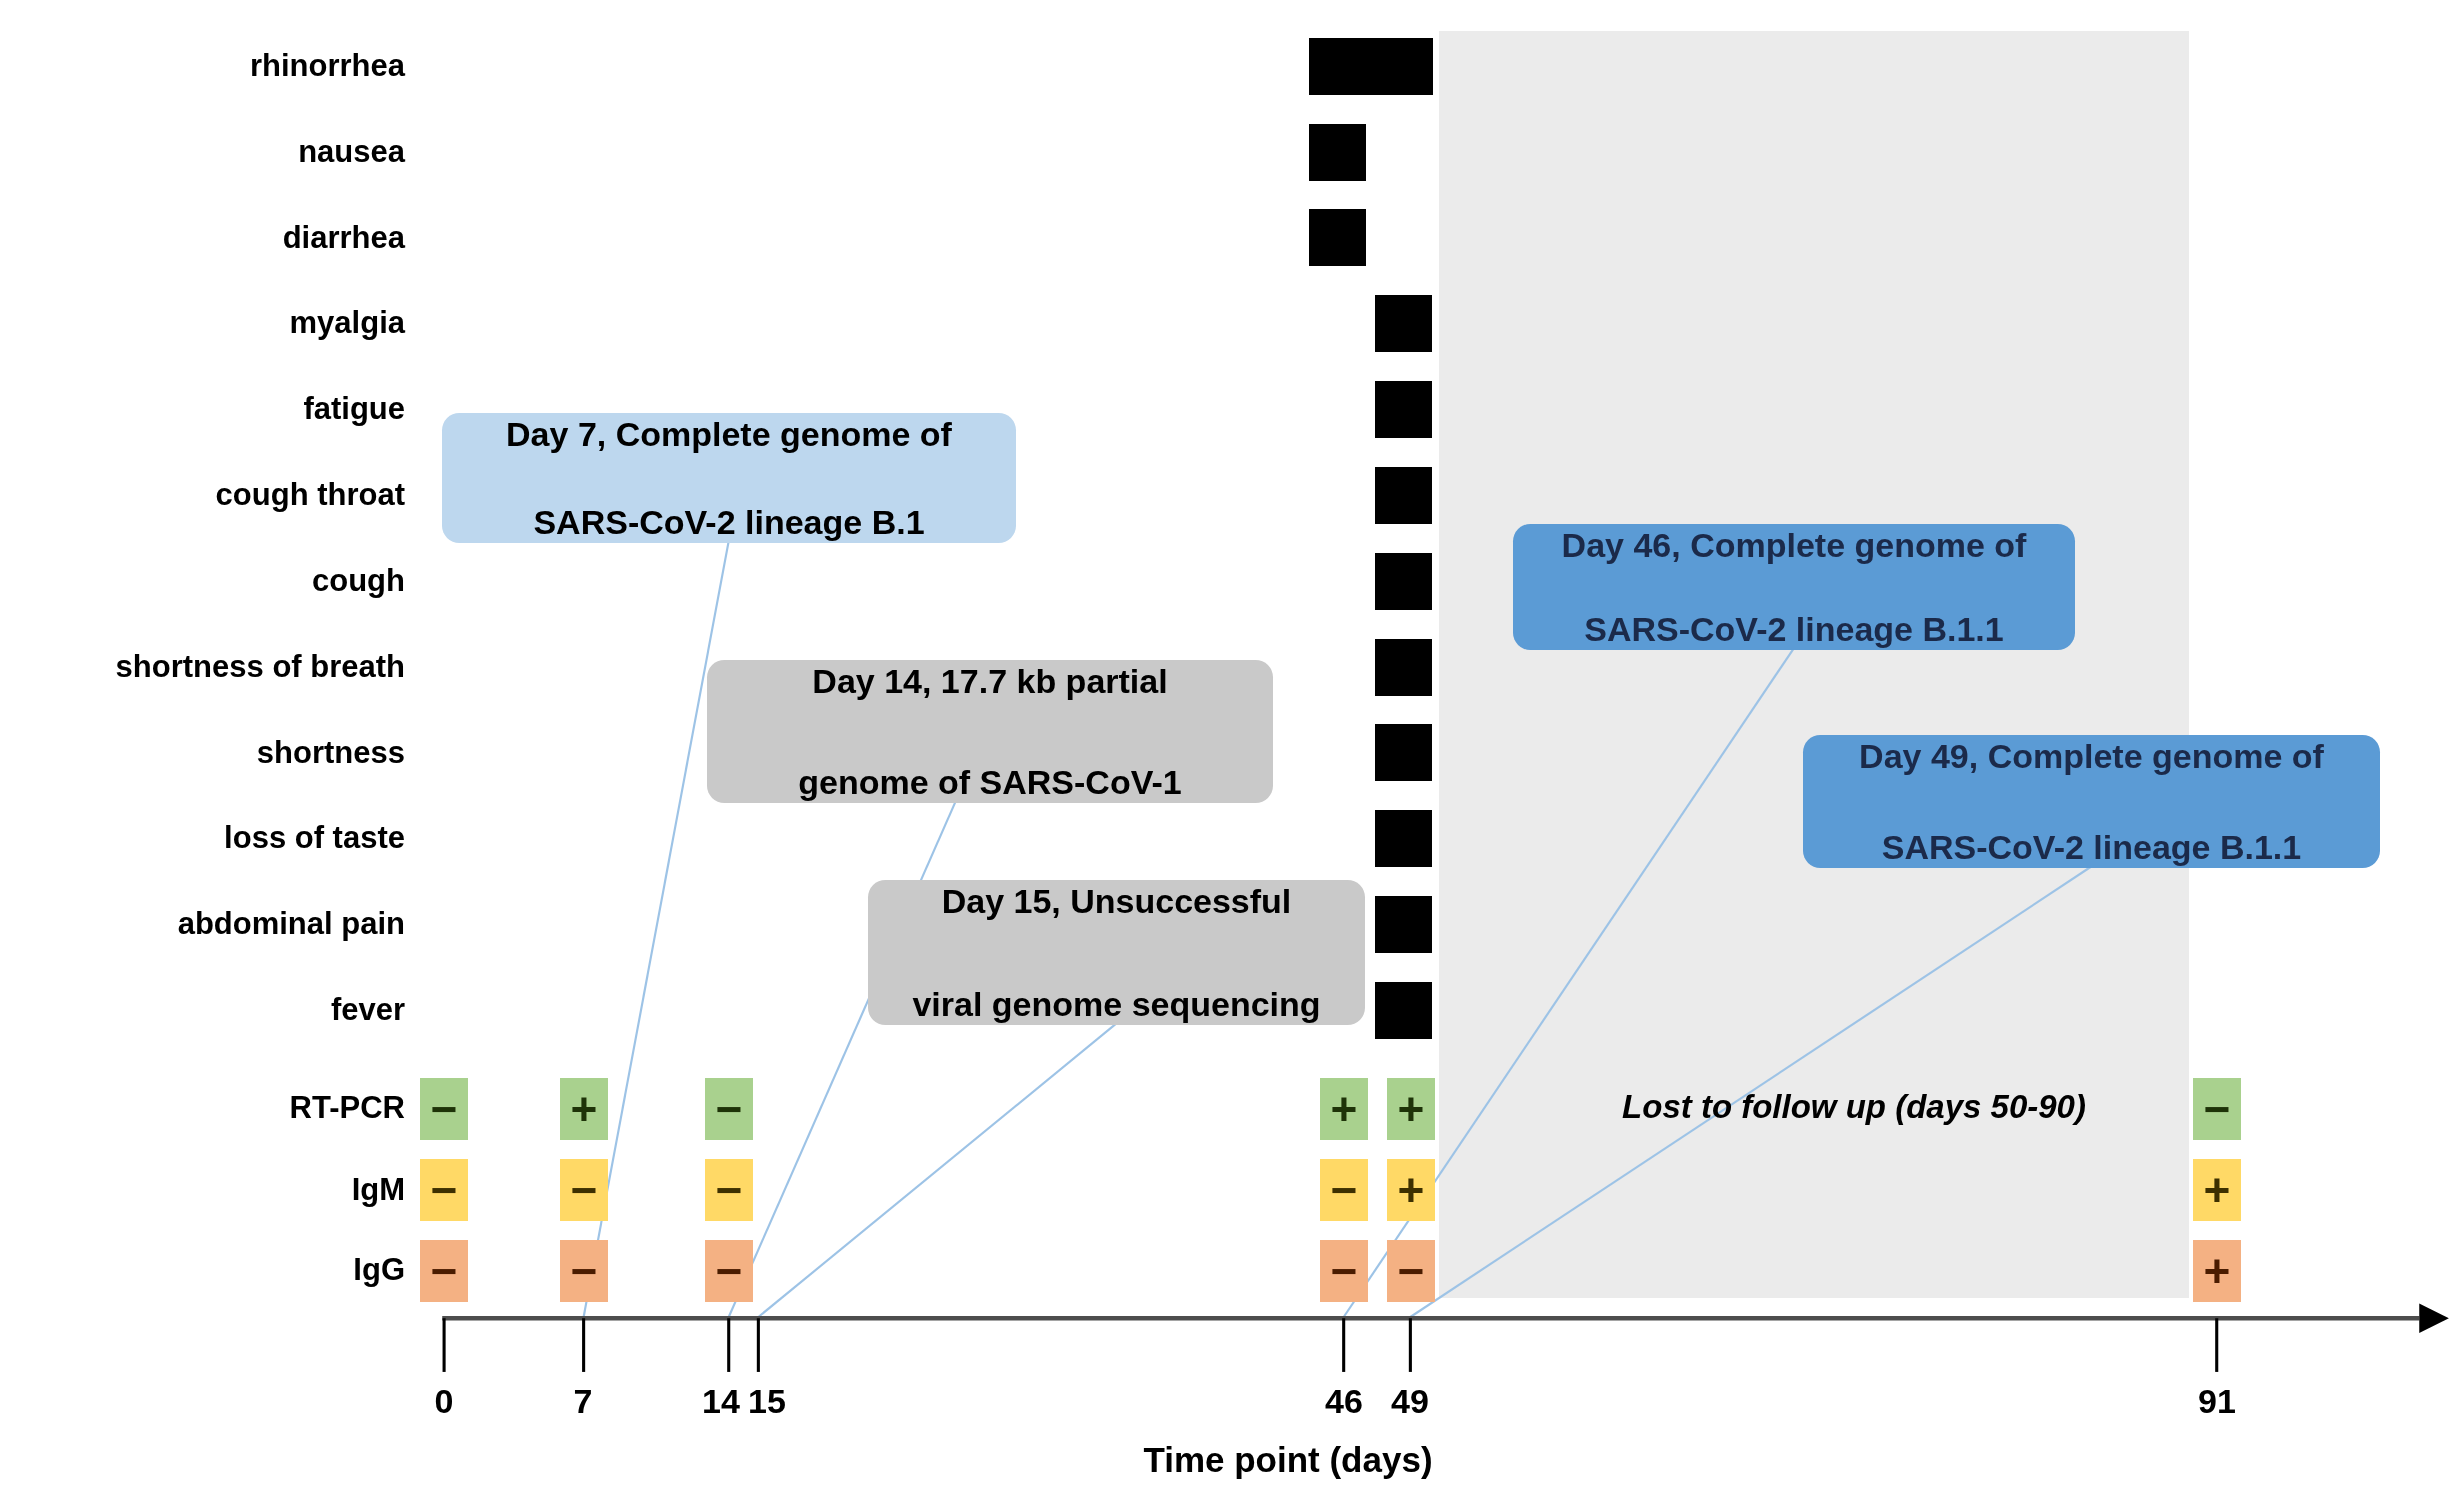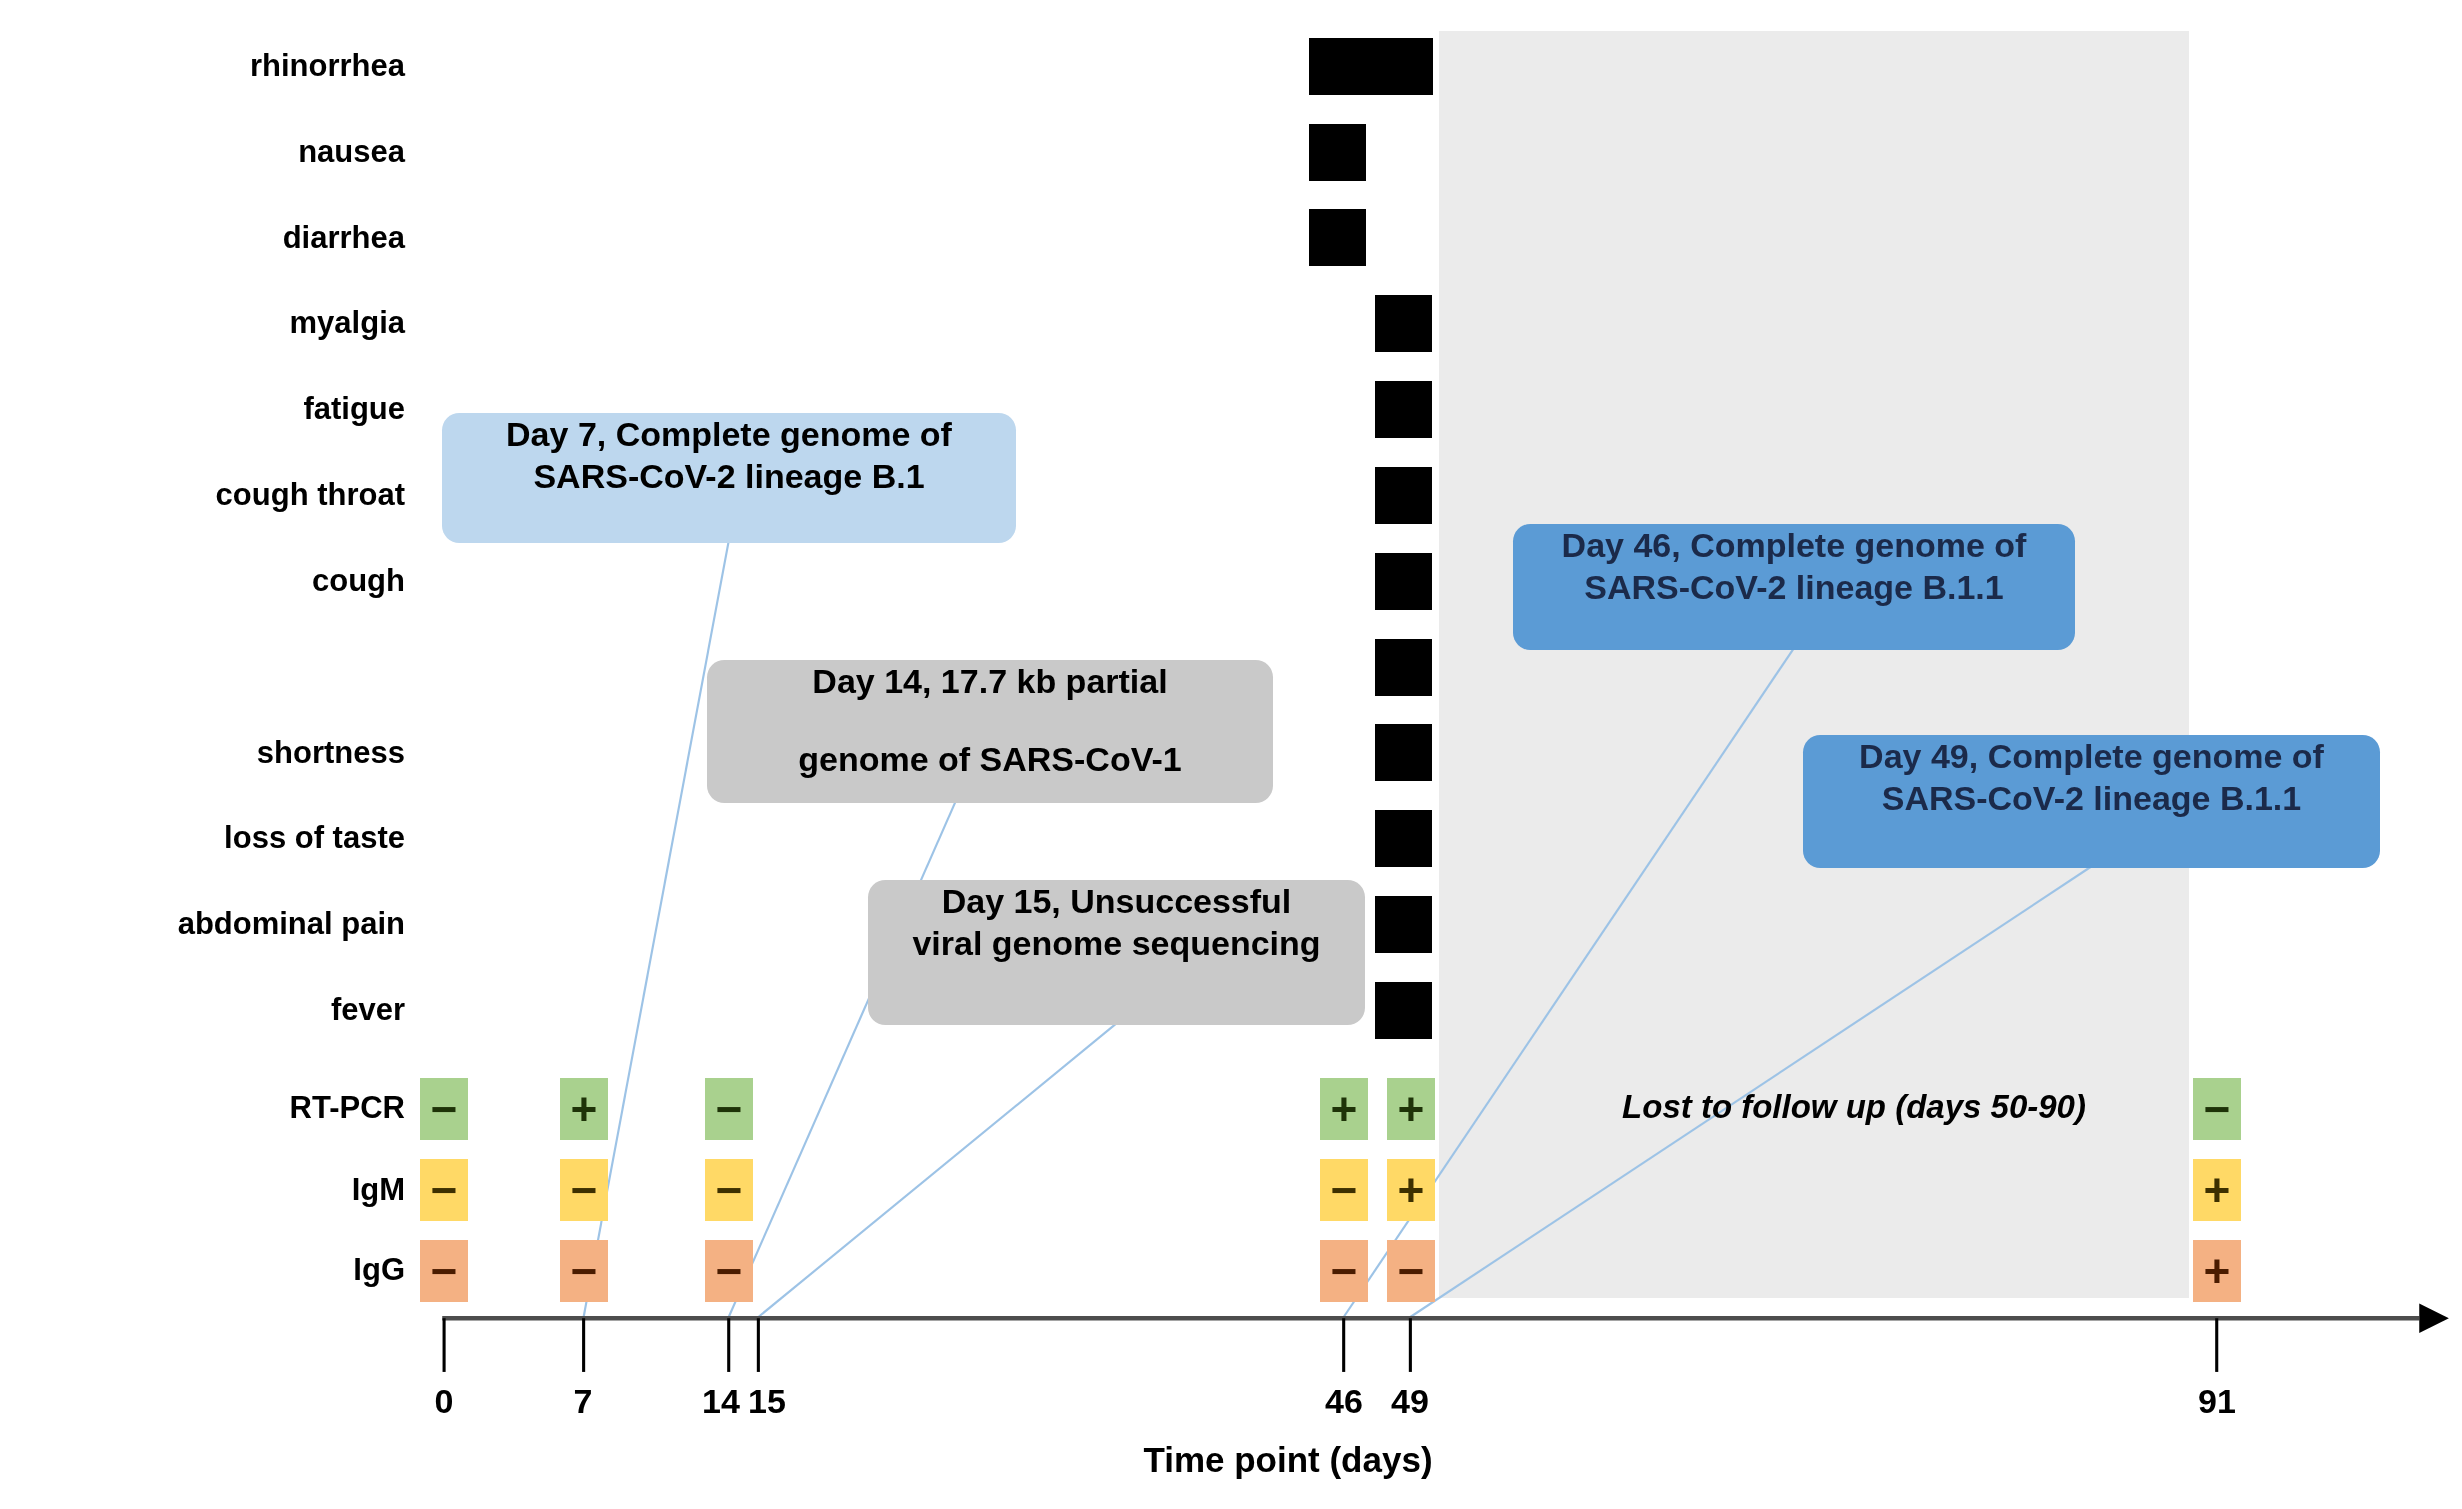--- a/index.html
+++ b/index.html
@@ -13,21 +13,21 @@
   #content{position:absolute;left:0;top:0;width:100%;height:100%;z-index:3;}
   .row-label{position:absolute;left:25px;width:380px;height:44px;line-height:44px;
     text-align:right;font-weight:bold;font-size:31px;color:#000;white-space:nowrap;}
   .sym-bar{position:absolute;background:#000000;}
   .resbox{position:absolute;display:flex;align-items:center;justify-content:center;
     font-weight:bold;font-size:46px;}
   .resbox.rt{background:#a9d18e;color:#1e3308;}
   .resbox.igm{background:#ffd966;color:#3d3000;}
   .resbox.igg{background:#f4b183;color:#4a1c00;}
   .callout{position:absolute;z-index:4;border-radius:17.3px;display:flex;flex-direction:column;
-    align-items:center;justify-content:flex-start;font-weight:bold;font-size:34px;line-height:42px;
+    align-items:center;justify-content:space-between;font-weight:bold;font-size:34px;line-height:42px;
     text-align:center;}
   .callout.lightblue{background:#bdd7ee;color:#000000;}
   .callout.gray{background:#c9c9c9;color:#000000;}
   .callout.blue{background:#5b9bd5;color:#1b2a4a;}
   .callout span{display:block;}
   .lost-label{position:absolute;left:1545px;top:1088px;width:618px;z-index:3;
     text-align:center;font-weight:bold;font-style:italic;font-size:33px;color:#000;}
   .tick-label{position:absolute;top:1382px;width:86px;text-align:center;
     font-weight:bold;font-size:34px;color:#000;}
   .axis-title{position:absolute;left:1072px;top:1440px;width:432px;text-align:center;
@@ -64,20 +64,21 @@
       <div class="row-label" style="top: 216px;">diarrhea</div>
       <div class="sym-bar" style="left: 1309px; top: 209px; width: 57px; height: 57px;"></div>
       <div class="row-label" style="top: 301px;">myalgia</div>
       <div class="sym-bar" style="left: 1375px; top: 295px; width: 57px; height: 57px;"></div>
       <div class="row-label" style="top: 387px;">fatigue</div>
       <div class="sym-bar" style="left: 1375px; top: 381px; width: 57px; height: 57px;"></div>
       <div class="row-label" style="top: 473px;">cough throat</div>
       <div class="sym-bar" style="left: 1375px; top: 467px; width: 57px; height: 57px;"></div>
       <div class="row-label" style="top: 559px;">cough</div>
       <div class="sym-bar" style="left: 1375px; top: 553px; width: 57px; height: 57px;"></div>
+      <div class="row-label" style="top: 645px;">shortness of breath</div>
       <div class="sym-bar" style="left: 1375px; top: 639px; width: 57px; height: 57px;"></div>
       <div class="row-label" style="top: 731px;">shortness</div>
       <div class="sym-bar" style="left: 1375px; top: 724px; width: 57px; height: 57px;"></div>
       <div class="row-label" style="top: 816px;">loss of taste</div>
       <div class="sym-bar" style="left: 1375px; top: 810px; width: 57px; height: 57px;"></div>
       <div class="row-label" style="top: 902px;">abdominal pain</div>
       <div class="sym-bar" style="left: 1375px; top: 896px; width: 57px; height: 57px;"></div>
       <div class="row-label" style="top: 988px;">fever</div>
       <div class="sym-bar" style="left: 1375px; top: 982px; width: 57px; height: 57px;"></div>
       <div class="row-label" style="top: 1086px;">RT-PCR</div>

